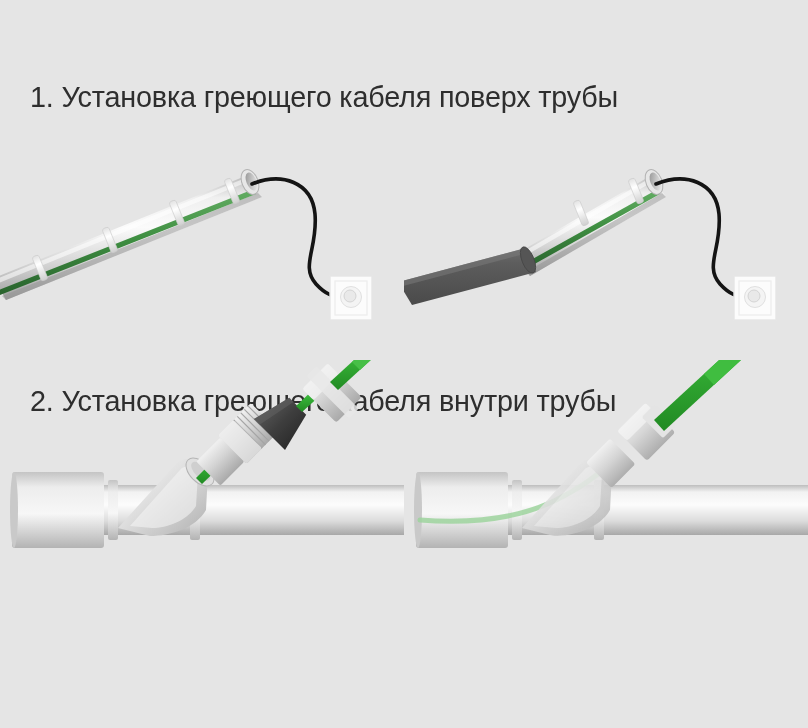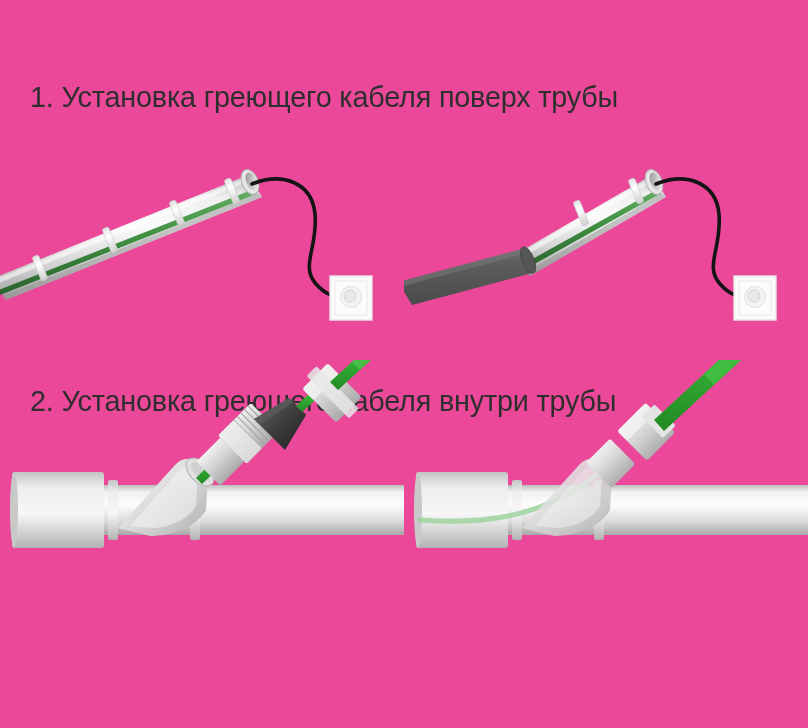--- a/index.html
+++ b/index.html
@@ -11,21 +11,21 @@
   body {
     width: 808px;
     height: 728px;
     overflow: hidden;
     font-family: "Liberation Sans", "DejaVu Sans", sans-serif;
     position: relative;
   }
   .sheet {
     position: absolute;
     inset: 0;
-    background: #ec4899;
+    background: #e5e5e5;
   }
   .section {
     position: absolute;
     left: 0;
     width: 808px;
   }
   .section-1 { top: 0; height: 360px; }
   .section-2 { top: 360px; height: 300px; }
 
   .section-title {

